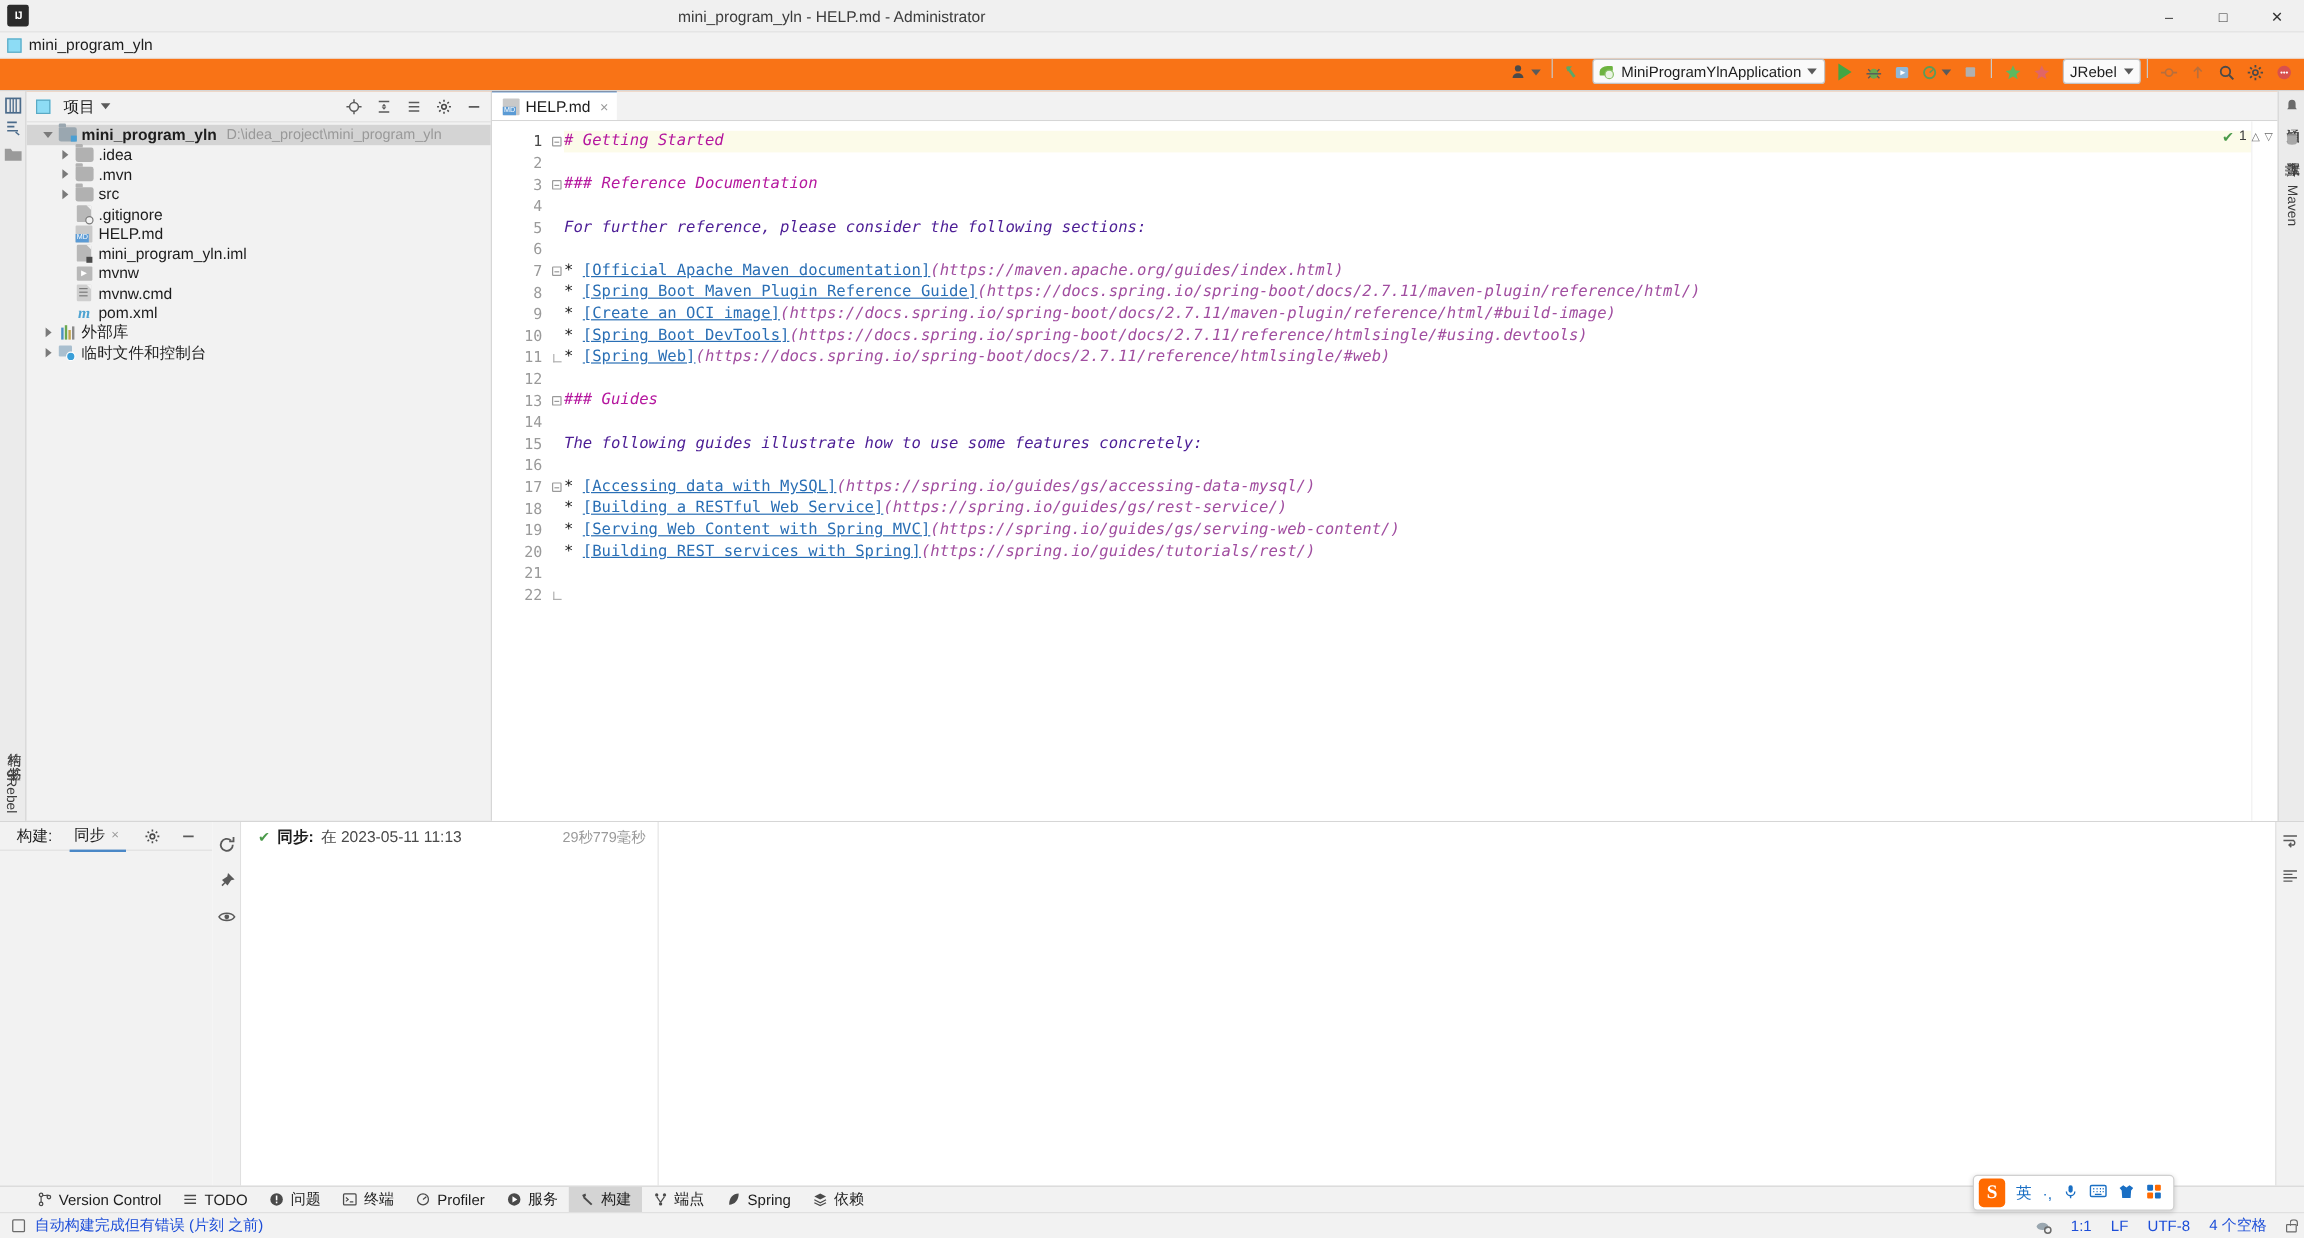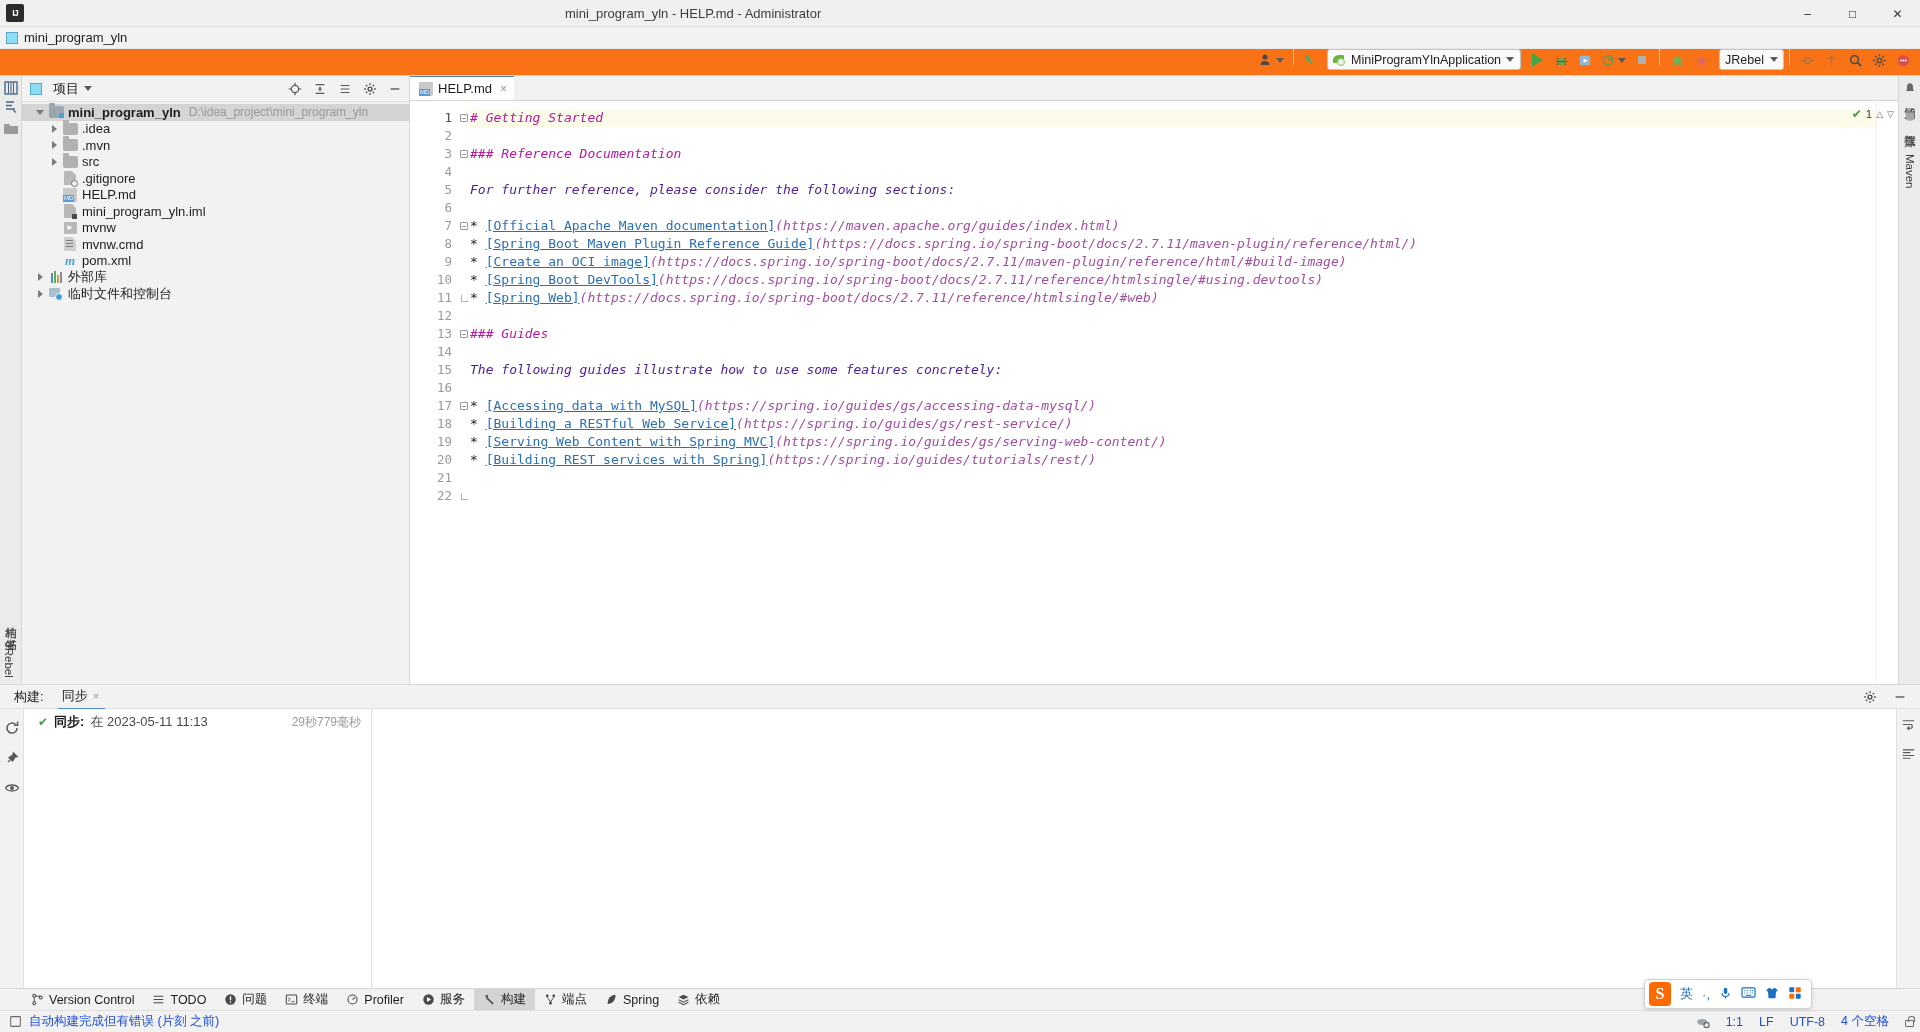--- a/index.html
+++ b/index.html
@@ -199,21 +199,21 @@
   .inspect-widget {
     position: absolute; right: 4px; top: 6px; display: flex; align-items: center; gap: 4px;
     font-size: 11.5px; color: #3c3c3c;
   }
   .chk { color: #4a9a4a; font-size: 12px; }
   .upar, .dnar { color: #6a6a6a; font-size: 9px; }
 
   
   .bottom {
     height: 304px; background: #f2f2f2; border-top: 1px solid #d6d6d6;
-    display: flex; flex-direction: column; flex: none; justify-content: space-between;
+    display: flex; flex-direction: row; flex: none; justify-content: space-between;
   }
   .bt-header {
     height: 24px; display: flex; align-items: center; padding-left: 14px; gap: 14px;
     border-bottom: 1px solid #e0e0e0;
   }
   .bt-title { font-size: 13px; color: #1d1d1d; }
   .bt-tab {
     font-size: 13px; color: #1d1d1d; padding: 3px 6px 3px 4px; border-bottom: 2px solid #4a88c7;
     display: flex; align-items: center; gap: 5px;
   }

